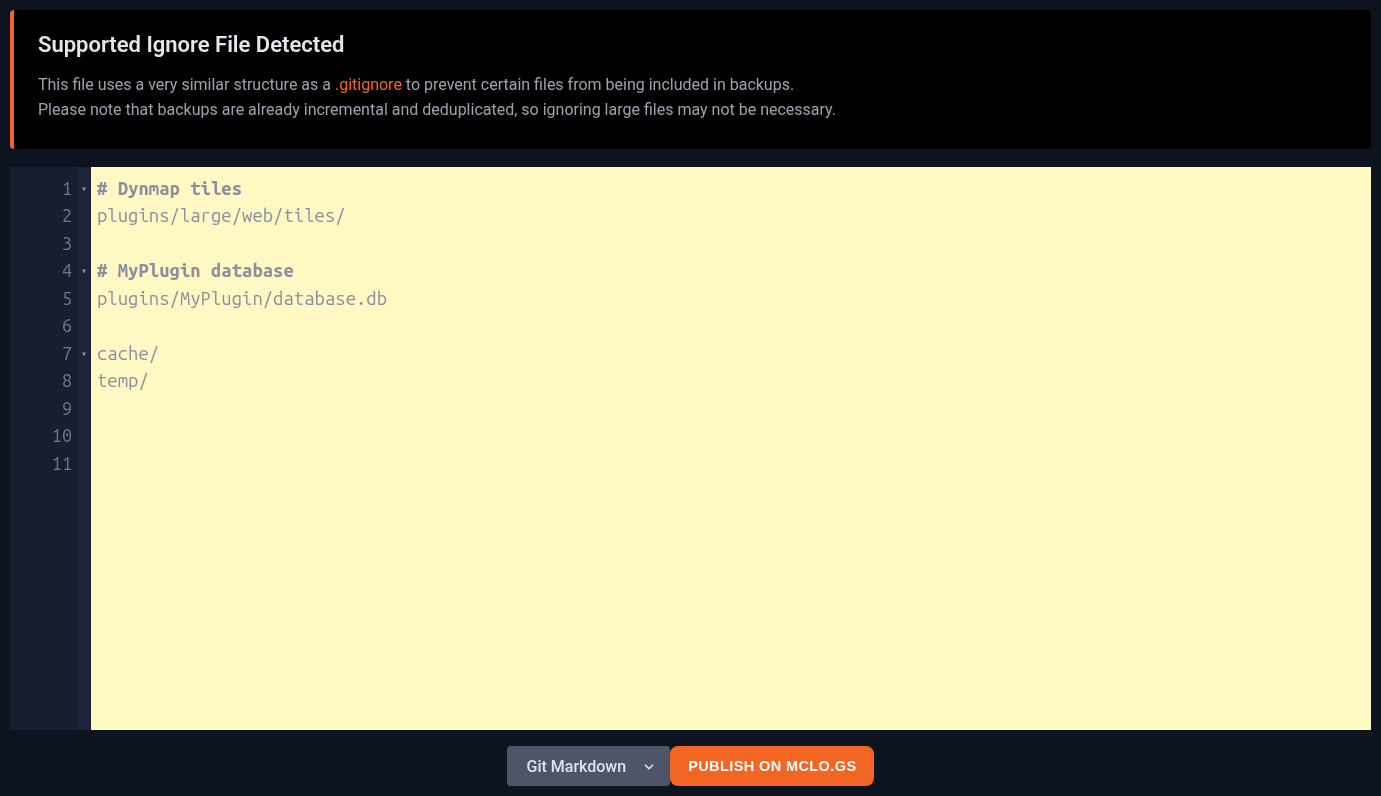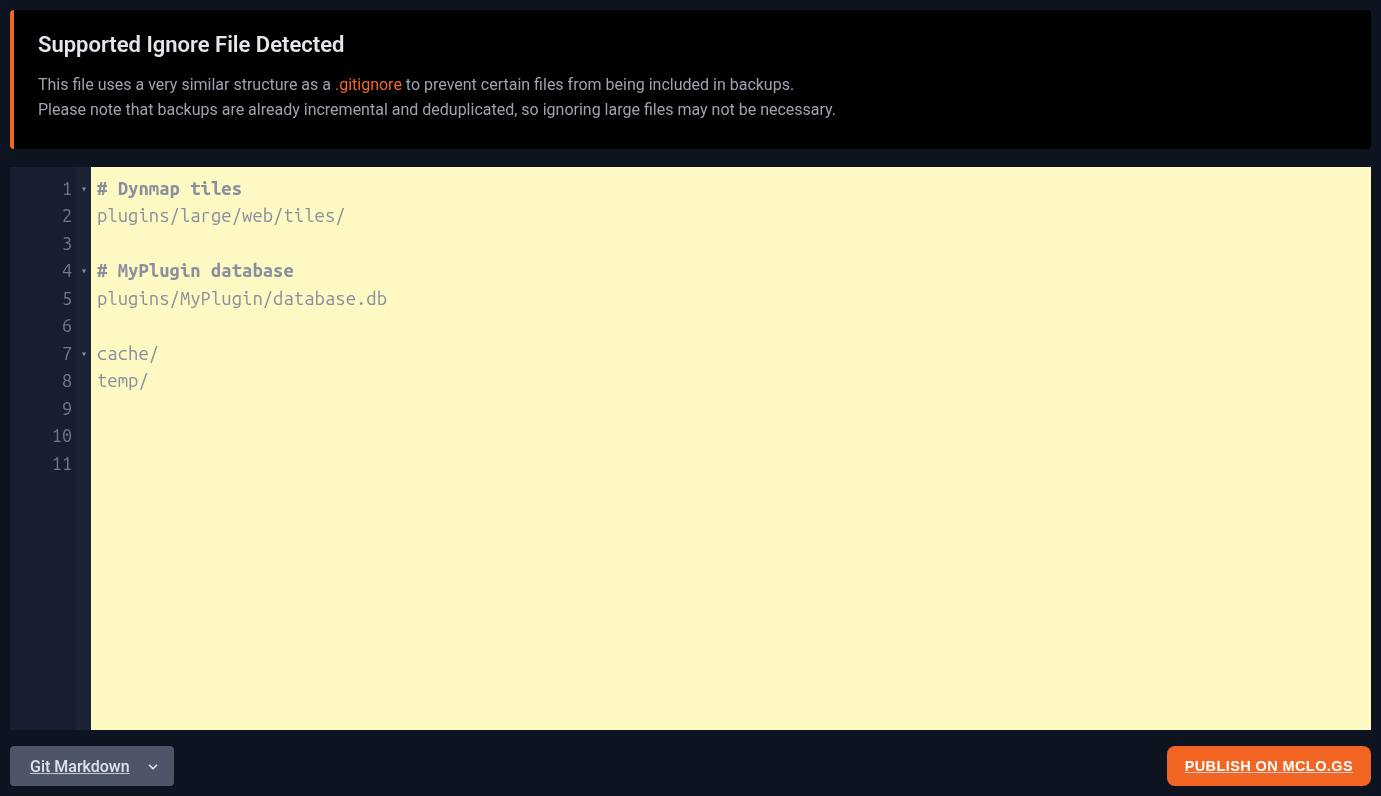--- a/index.html
+++ b/index.html
@@ -81,25 +81,24 @@
       font-family: "Ubuntu Mono", "DejaVu Sans Mono", Menlo, Consolas, monospace;
       font-size: 18.5px;
       line-height: 27.5px;
     }
     .code .line { height: 27.5px; white-space: pre; }
     .code .comment { color: #8a8fa0; font-weight: 600; }
     .code .text { color: #8a8fa0; }
 
     .footer {
       display: flex;
-      justify-content: space-between;
+      justify-content: center;
       align-items: center;
       gap: 0;
       padding: 4px 0 0;
-      text-decoration: underline;
     }
     .lang-select {
       background: #4e5568;
       color: #dfe2ea;
       border-radius: 4px;
       height: 40px;
       padding: 0 44px 0 20px;
       font-size: 16px;
       font-weight: 500;
       display: inline-flex;

